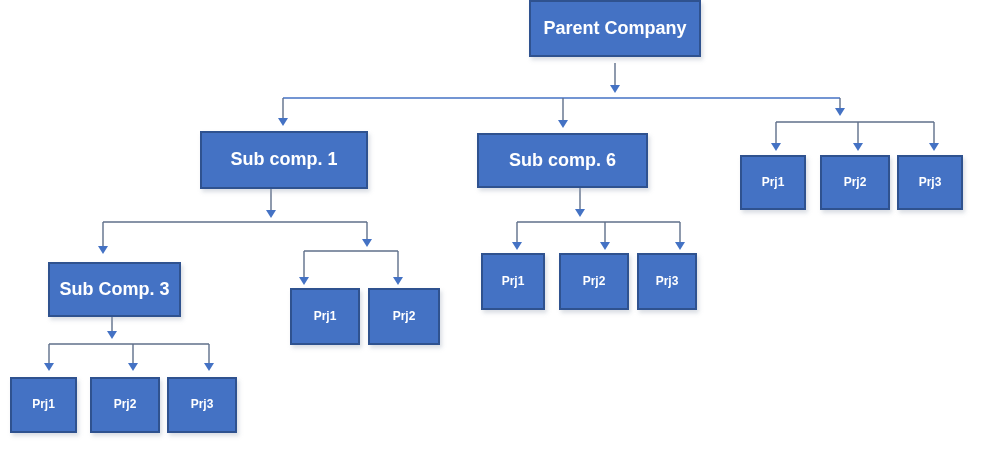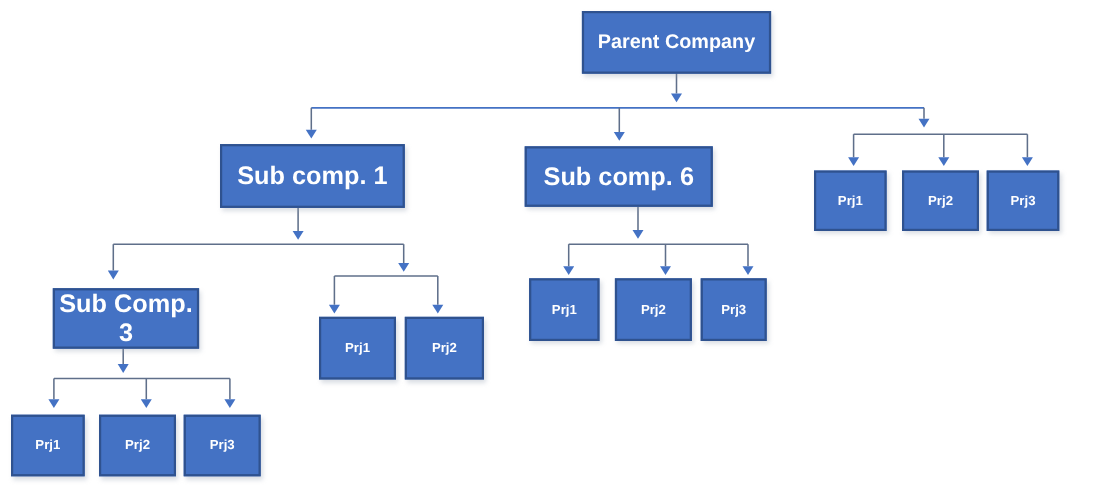--- a/index.html
+++ b/index.html
@@ -15,21 +15,21 @@
   .cl.blue{stroke:#4472C4;stroke-width:1.6;}
   .arw{fill:#4472C4;}
   .node{
     position:absolute;
     display:flex;align-items:center;justify-content:center;
     box-sizing:border-box;
     background:#4472C4;
     border:2px solid #2F528F;
     color:#FFFFFF;
     font-weight:bold;
-    font-size:23px;
+    font-size:18px;
     text-align:center;
     box-shadow:2px 3px 4px rgba(150,160,178,0.35);
     cursor:default;
     line-height:1.1;
   }
   .node.root{font-size:18px;}
   .node.prj{font-size:12px;}
 </style>
 </head>
 <body>
@@ -85,21 +85,21 @@
     <polygon class="arw" points="107,331 117,331 112,339"></polygon>
     <path class="cl" d="M49,344 H209"></path>
     <path class="cl" d="M49,344 V363"></path>
     <polygon class="arw" points="44,363 54,363 49,371"></polygon>
     <path class="cl" d="M133,344 V363"></path>
     <polygon class="arw" points="128,363 138,363 133,371"></polygon>
     <path class="cl" d="M209,344 V363"></path>
     <polygon class="arw" points="204,363 214,363 209,371"></polygon>
   </svg>
 
-  <div class="node root" style="left:529px;top:10px;width:172px;height:57px">Parent Company</div>
+  <div class="node root" style="left:529px;top:0;width:172px;height:57px">Parent Company</div>
 
   <div class="node" style="left:200px;top:131px;width:168px;height:58px">Sub comp. 1</div>
 
   <div class="node" style="left:477px;top:133px;width:171px;height:55px">Sub comp. 6</div>
 
   <div class="node prj" style="left:740px;top:155px;width:66px;height:55px">Prj1</div>
 
   <div class="node prj" style="left:820px;top:155px;width:70px;height:55px">Prj2</div>
 
   <div class="node prj" style="left:897px;top:155px;width:66px;height:55px">Prj3</div>

